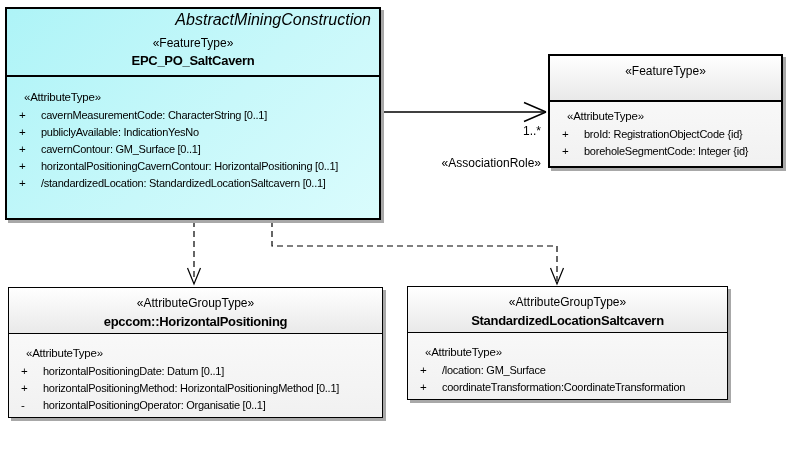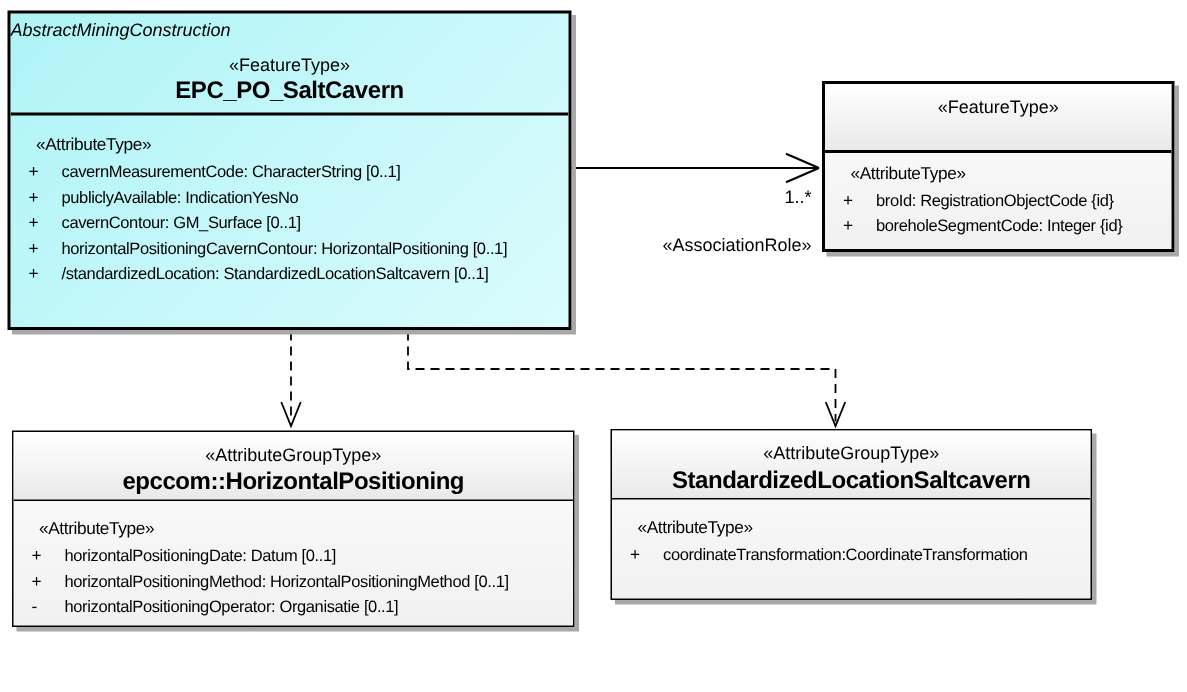--- a/index.html
+++ b/index.html
@@ -31,37 +31,37 @@
     background:linear-gradient(180deg, #fdfdfd 0%, #f1f1f1 100%);
   }
   .cls-header { width:100%; }
   .cyan .cls-header { border-bottom:2px solid #000; }
   .gray.thick .cls-header { border-bottom:2px solid #000; }
   .gray.thin .cls-header { border-bottom:1px solid #000; }
   .gray .cls-header {
     background:linear-gradient(180deg,#ffffff 0%, #e9e9e9 100%);
   }
   .parent-name {
-    text-align:left;
+    text-align:right;
     font-style:italic;
-    font-size:12px;
+    font-size:16px;
     padding:4px 8px 0 0;
     line-height:14px;
     white-space:nowrap;
   }
   .stereo {
     text-align:center;
     font-size:12px;
     line-height:15px;
     white-space:nowrap;
   }
   .cls-name {
     text-align:center;
     font-weight:bold;
-    font-size:16px;
+    font-size:13px;
     letter-spacing:-0.3px;
     line-height:16px;
     margin-top:2px;
     white-space:nowrap;
   }
   .cls-body { font-size:11px; letter-spacing:-0.25px; }
   .grp {
     height:17px; line-height:17px;
     padding-left:17px;
     margin:3px 0 1px 0;
@@ -183,18 +183,21 @@
   </div>
 
   <div class="uml-class gray thin" style="left:407px; top:286px; width:321px; height:114px;">
     <div class="cls-header hdr-plain" style="height:46px;">
       <div class="stereo">«AttributeGroupType»</div>
       <div class="cls-name">StandardizedLocationSaltcavern</div>
     </div>
     <div class="cls-body body-pad-bot">
       <div class="grp">«AttributeType»</div>
       <div class="attr">
+        <span class="vis">+</span><span>/location: GM_Surface</span>
+      </div>
+      <div class="attr">
         <span class="vis">+</span><span>coordinateTransformation:CoordinateTransformation</span>
       </div>
     </div>
   </div>
 
 </div>
 
 </body></html>

